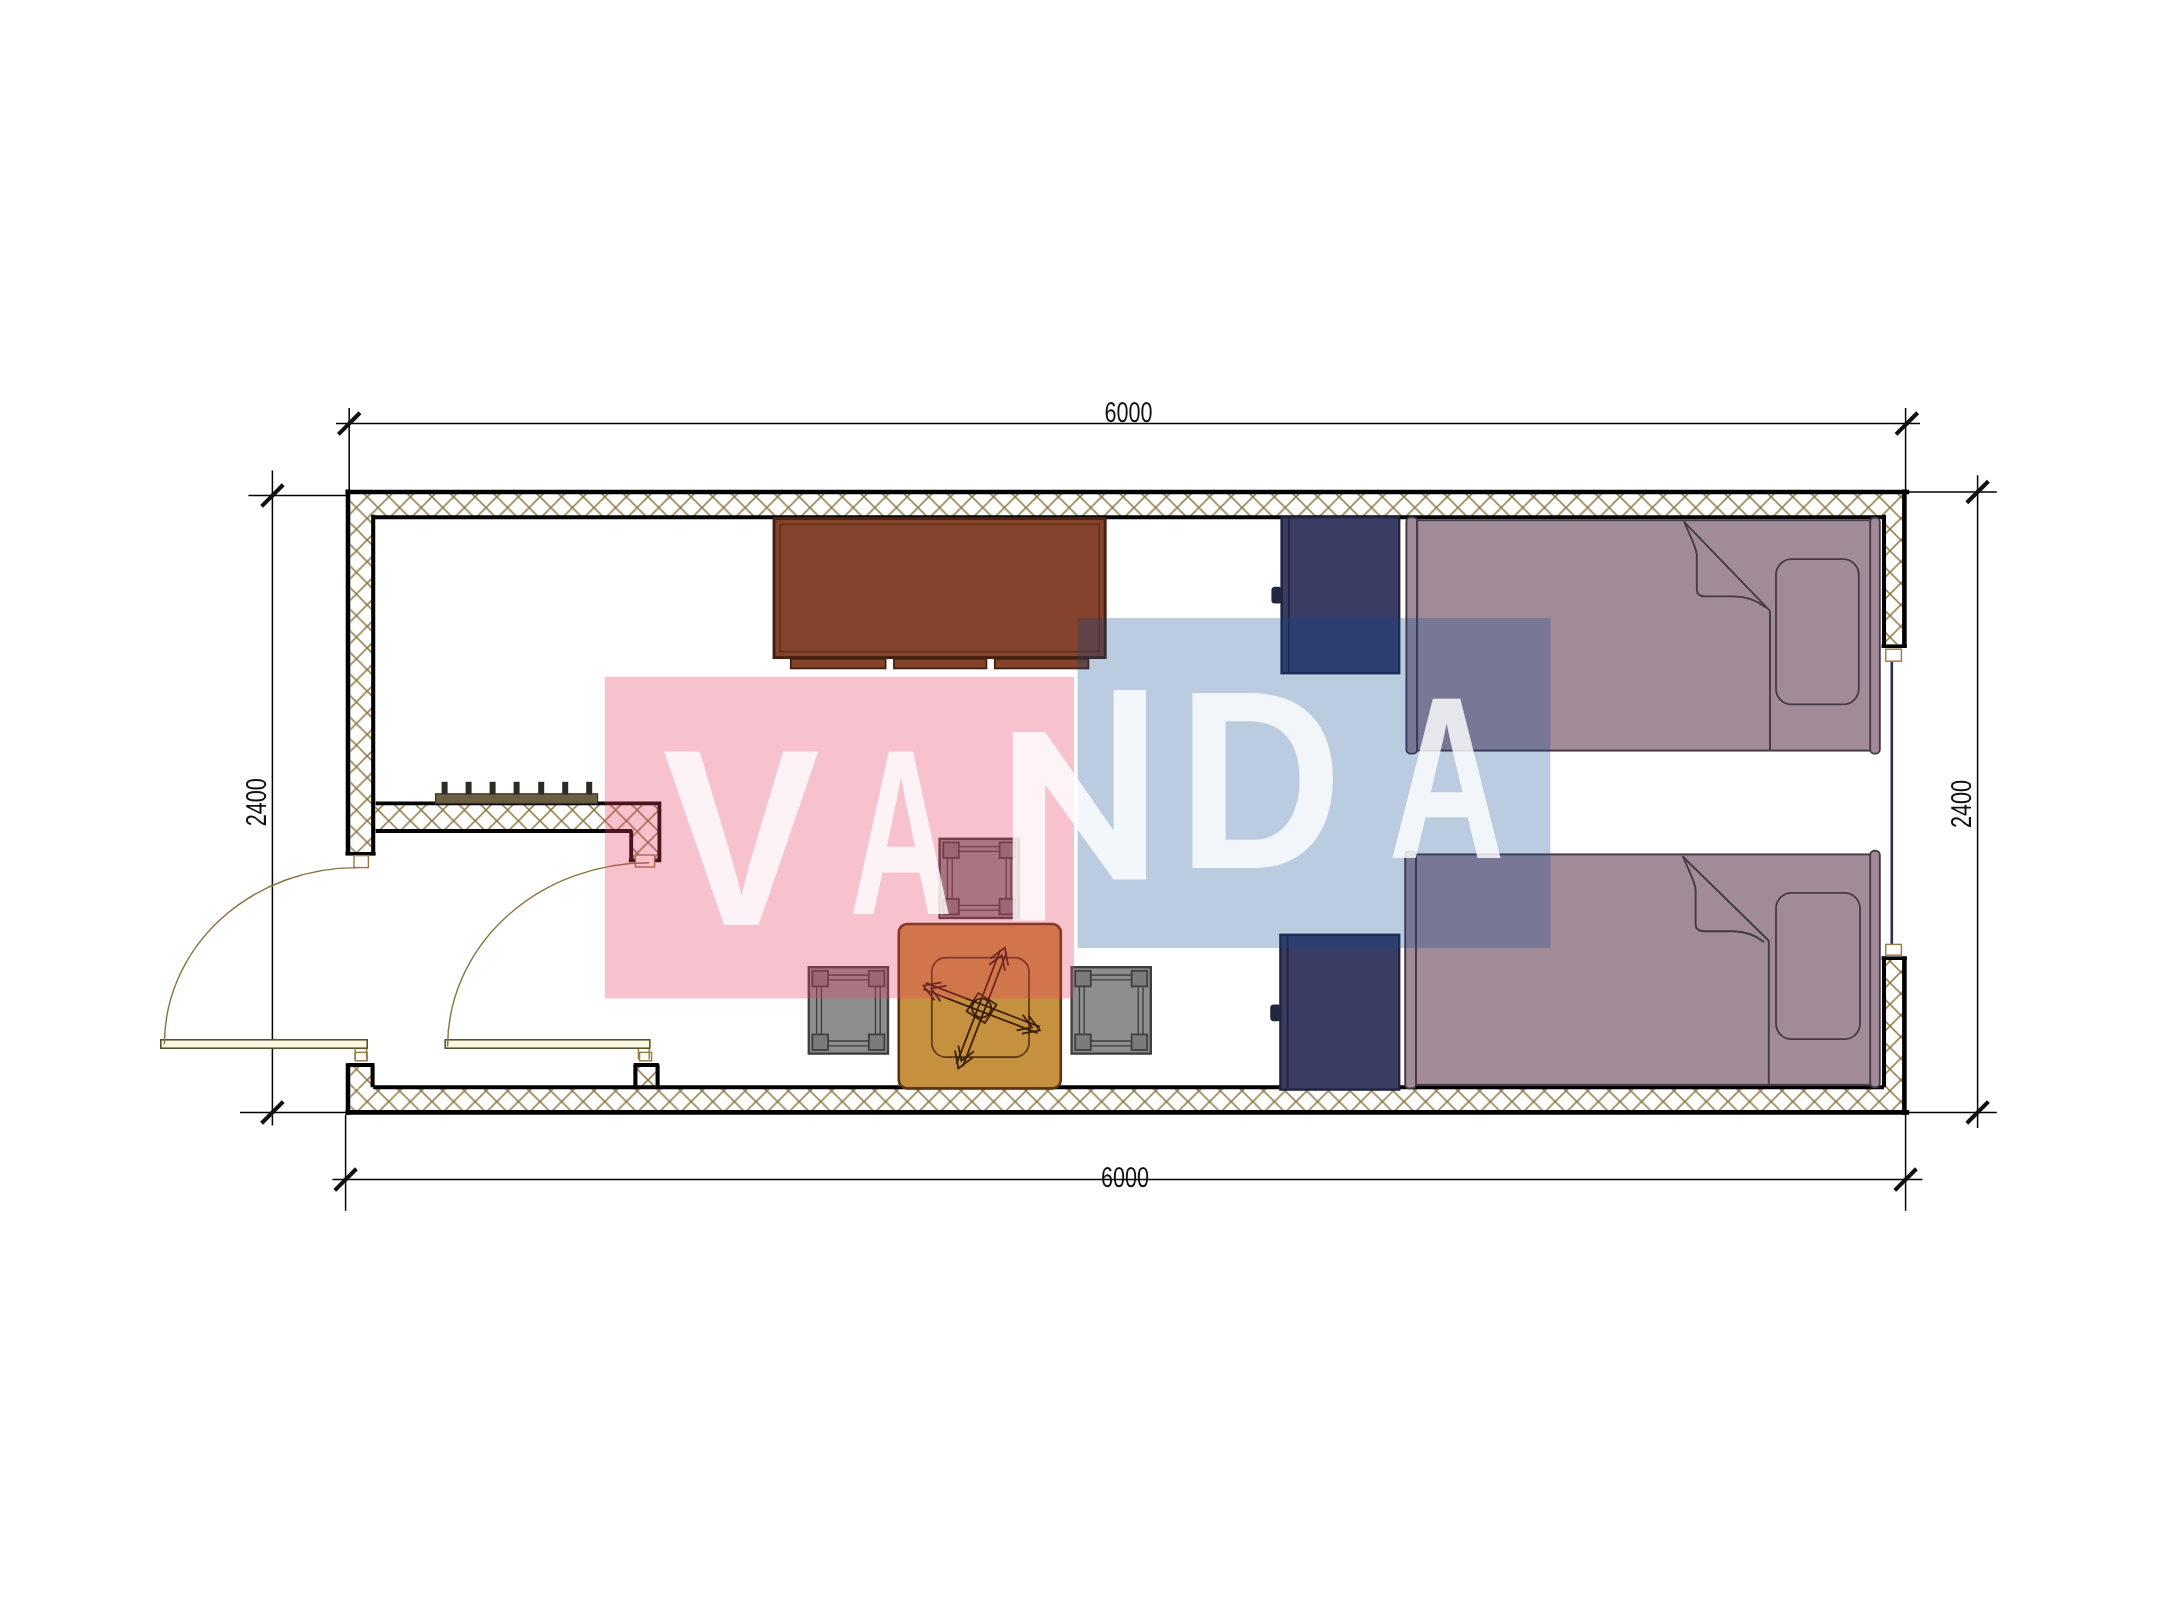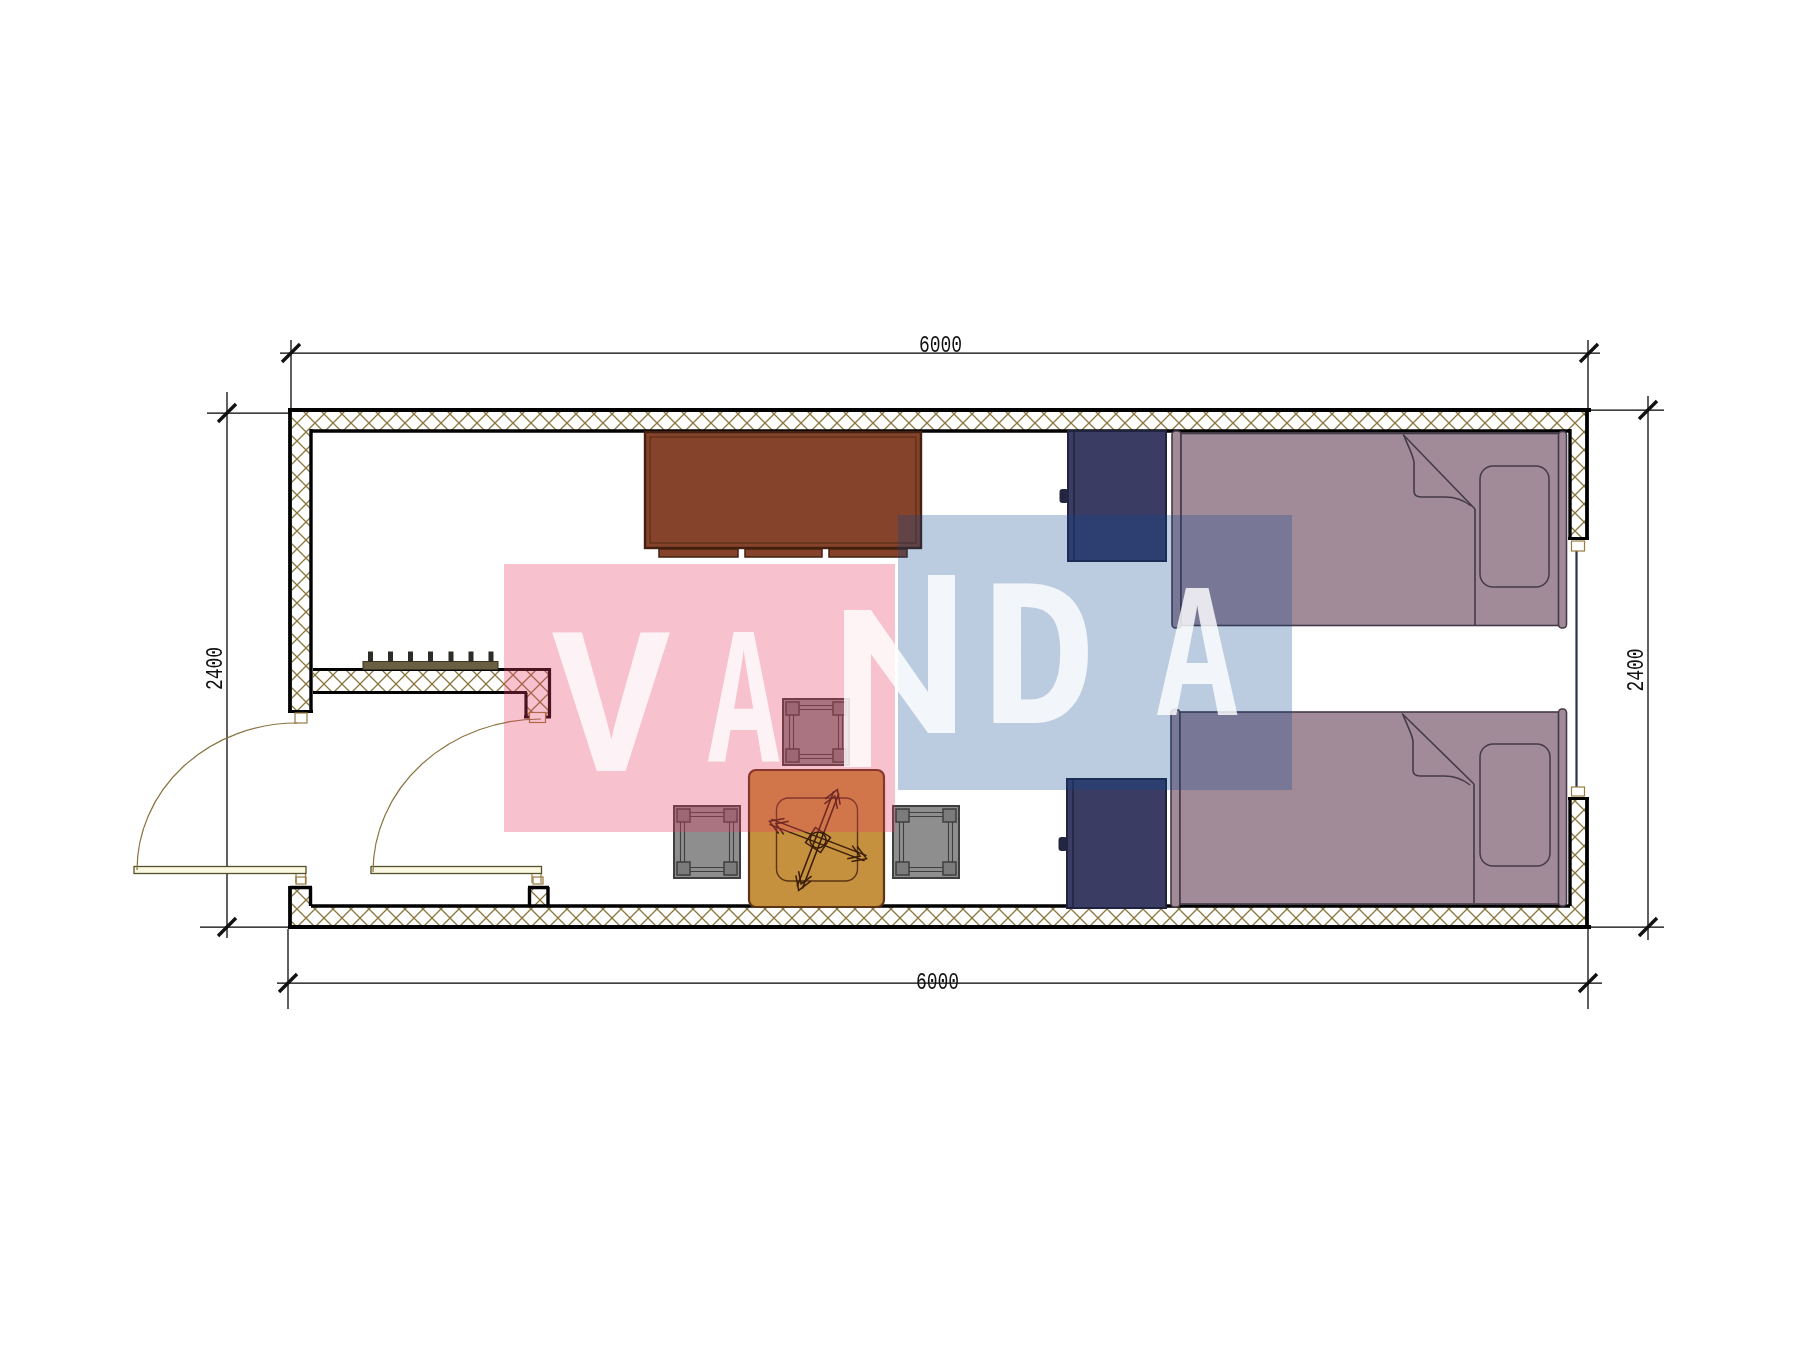--- a/index.html
+++ b/index.html
@@ -1,17 +1,17 @@
 <!DOCTYPE html>
 <html><head>
 <meta charset="utf-8">
 <style>
 html,body{margin:0;padding:0;background:#fff;}
 #page{position:relative;width:1800px;height:1350px;background:#fff;overflow:hidden;
-font-family:Liberation Mono, monospace;}
+font-family:Liberation Sans, sans-serif;}
 svg{position:absolute;left:0;top:0;}
 </style>
 </head>
 <body>
 <div id="page">
 <svg width="1800" height="1350" viewBox="0 0 1800 1350">
 <defs>
 <pattern id="hatch" width="18" height="18" patternUnits="userSpaceOnUse">
 <rect width="18" height="18" fill="#ffffff"></rect>
 <path d="M0,0 L18,18 M18,0 L0,18" stroke="#8b763f" stroke-width="1.3" fill="none"></path>

